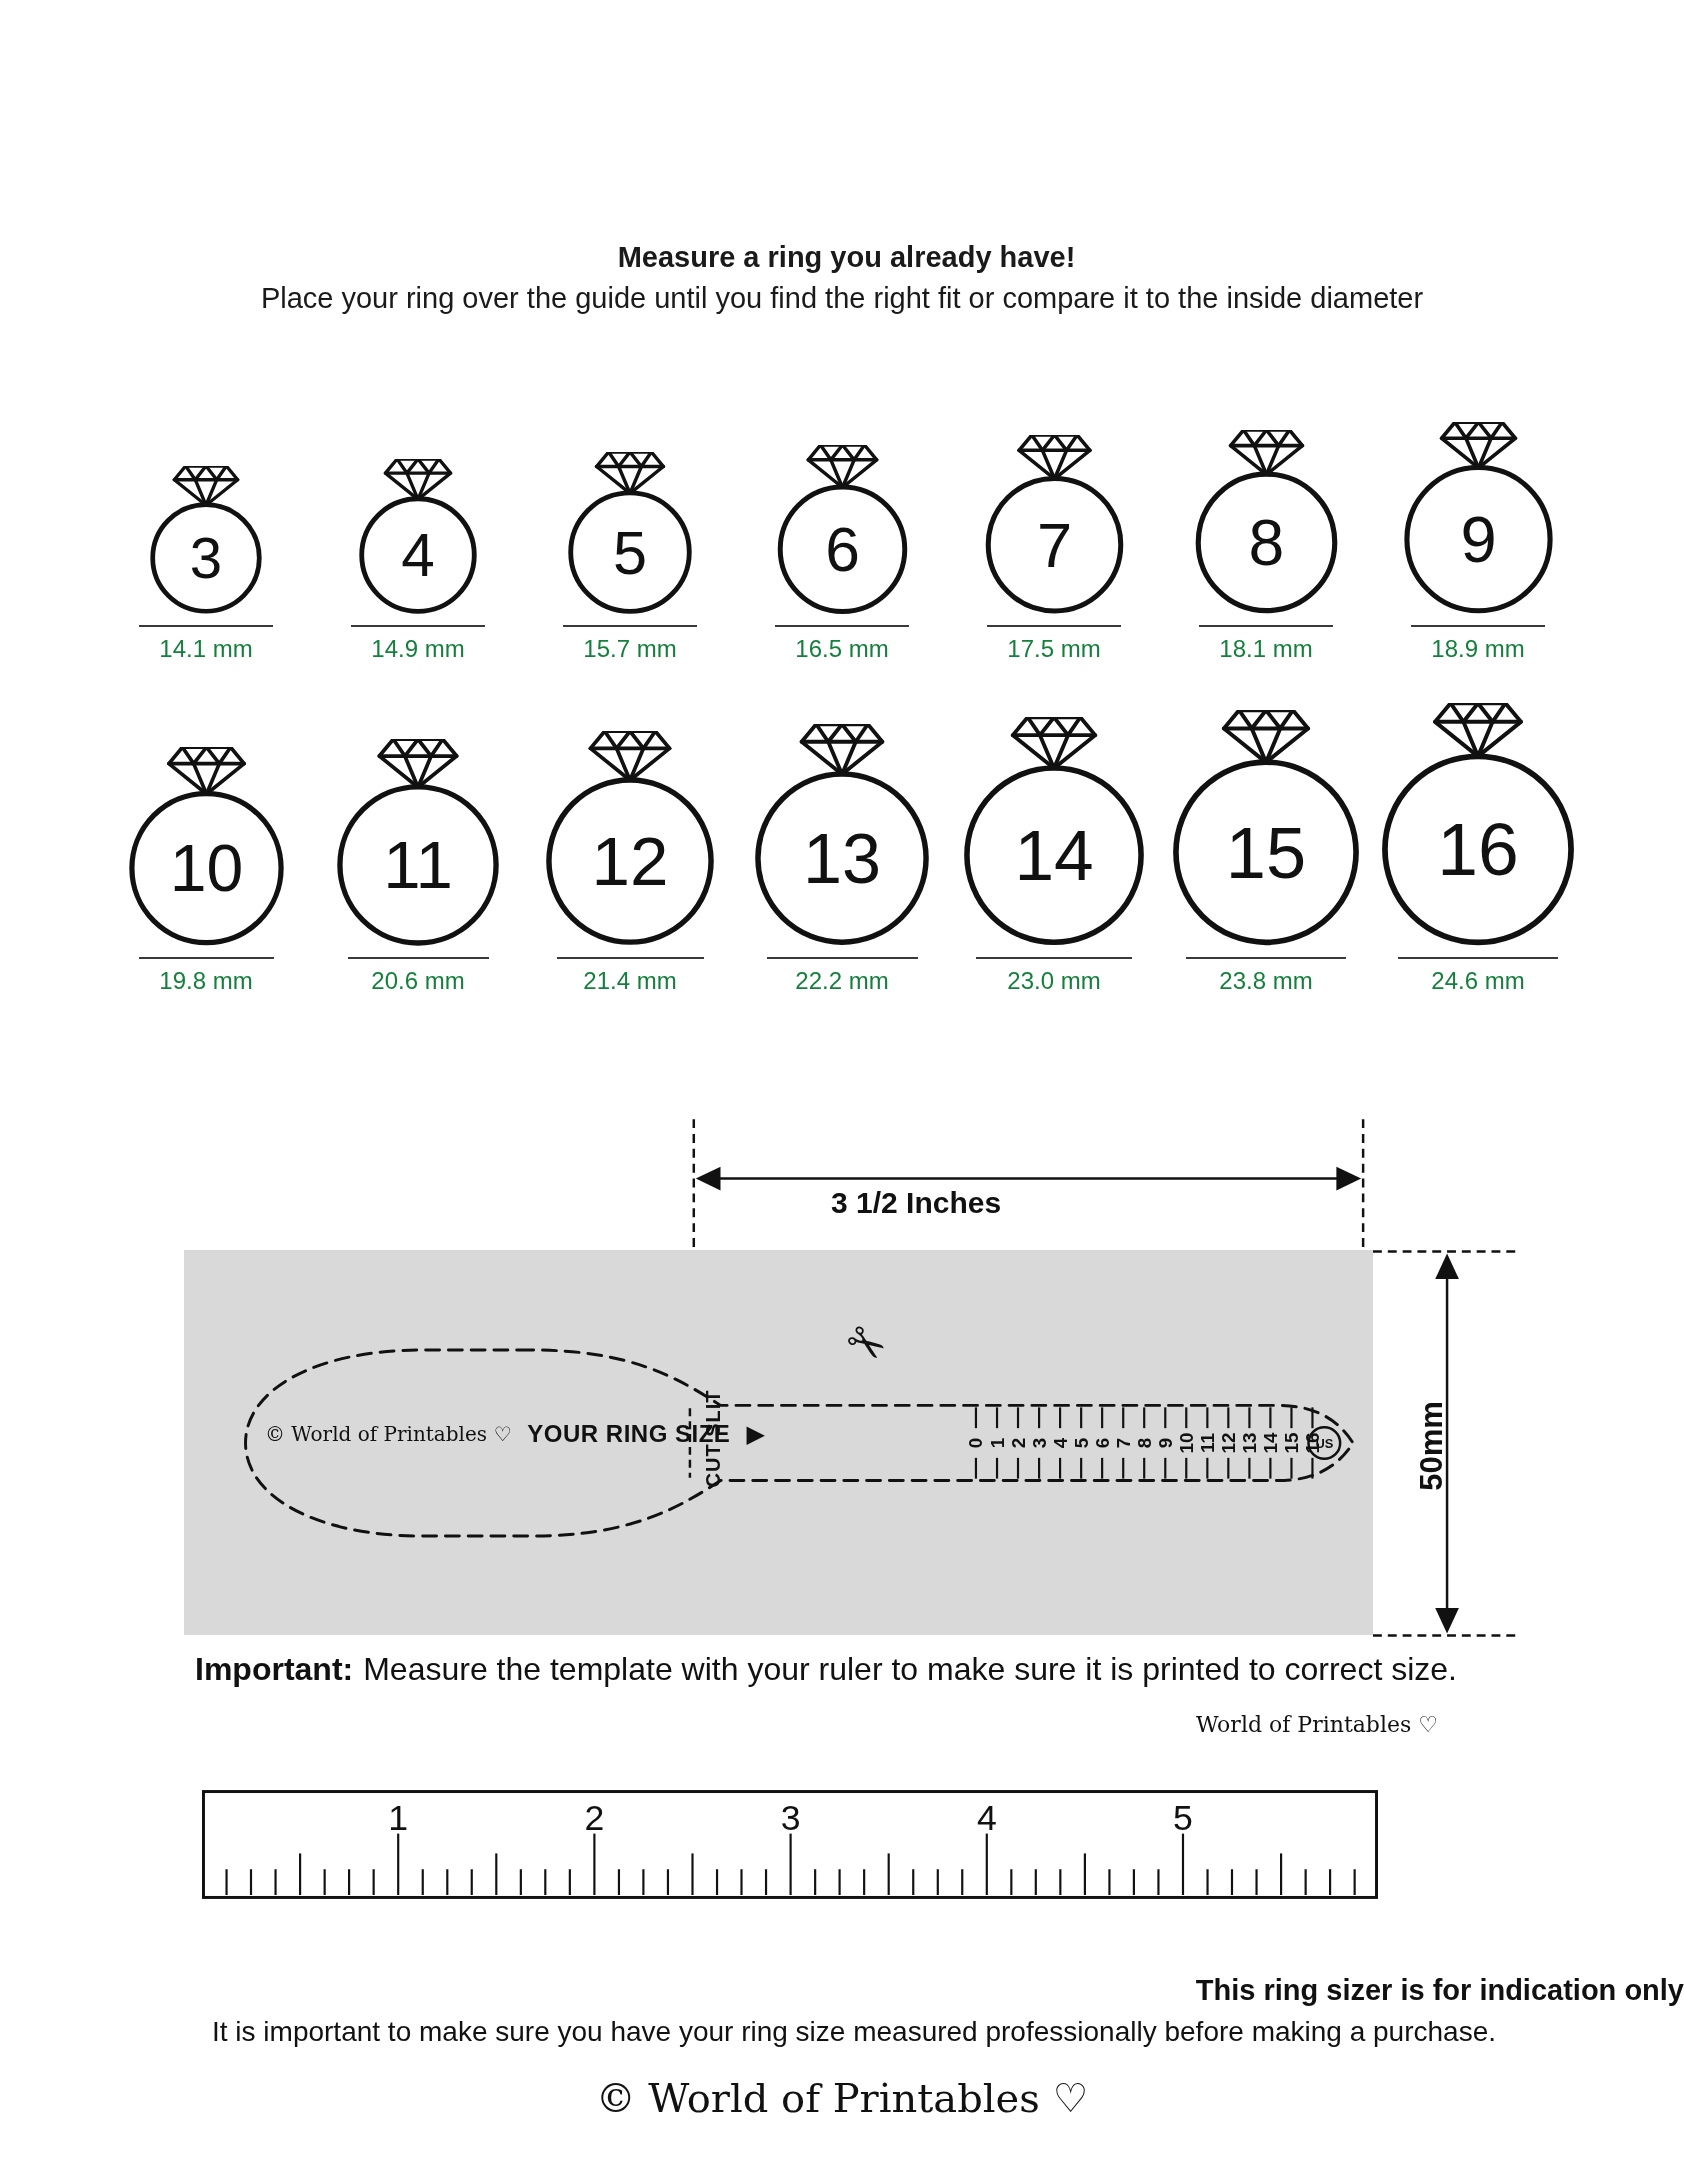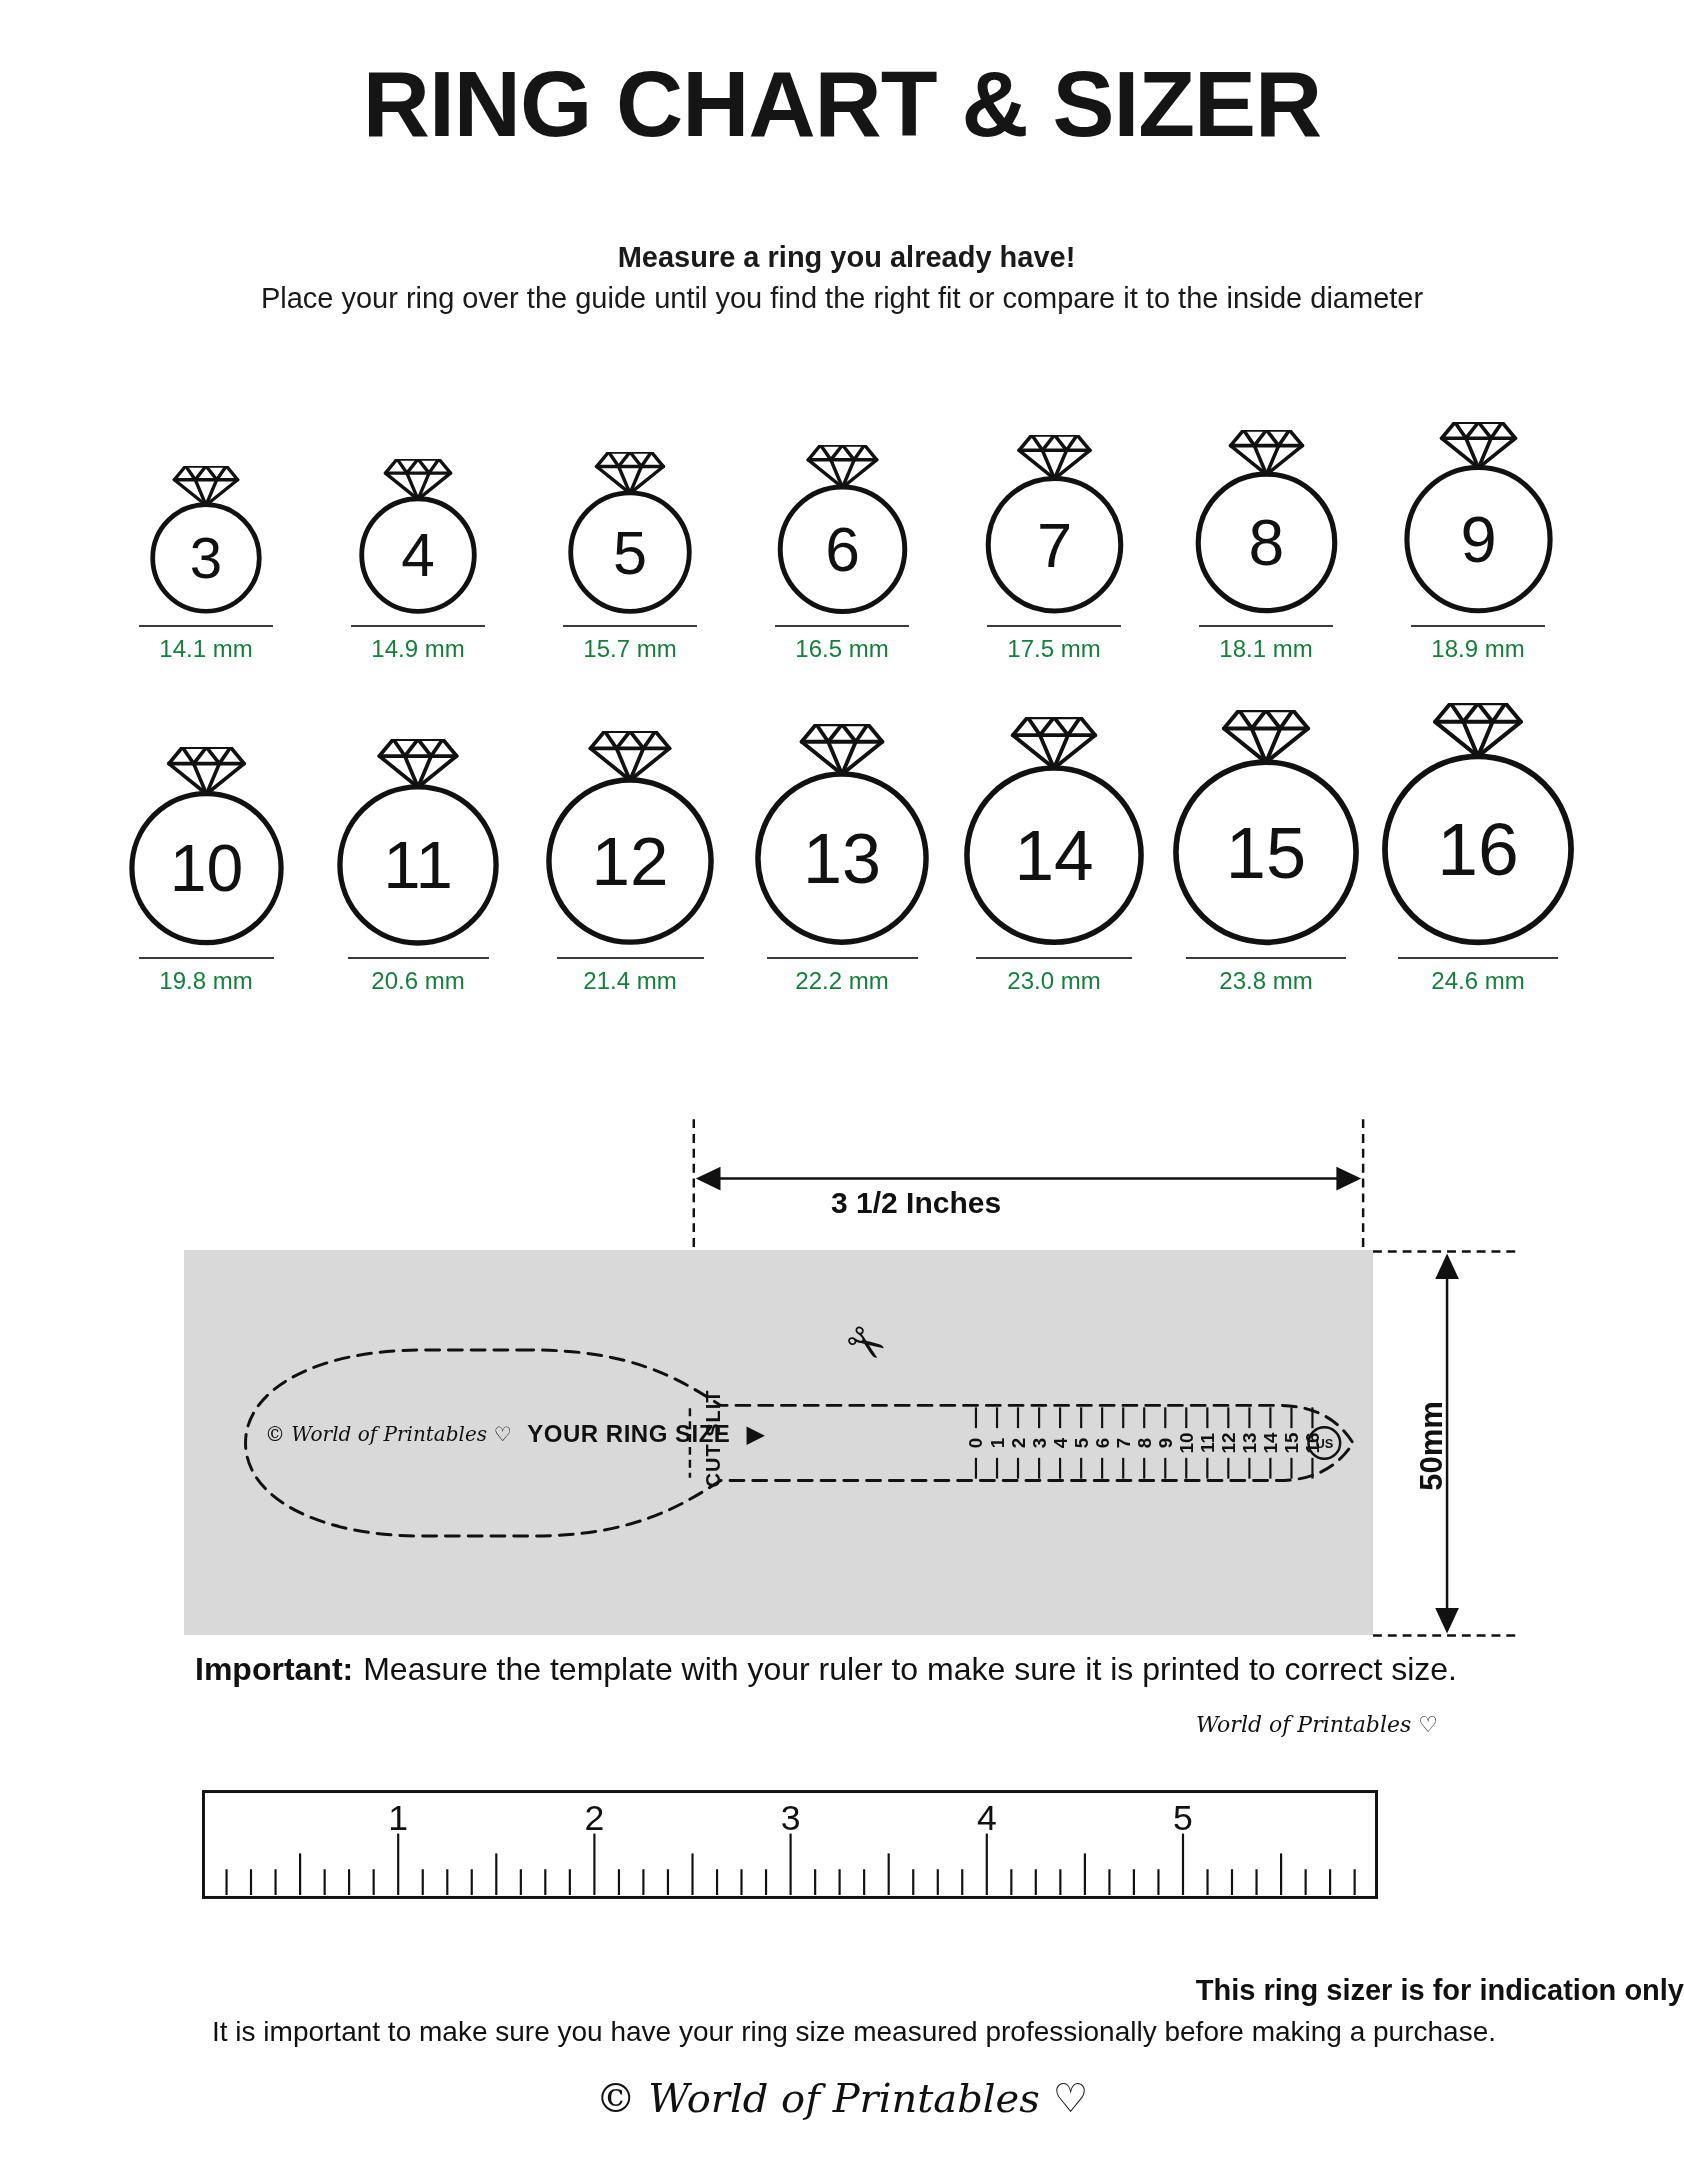--- a/index.html
+++ b/index.html
@@ -19,21 +19,21 @@
   .sub.reg  { top:282px; }
 
   .ring-row { position:absolute; left:50%; transform:translateX(-50%); display:flex; align-items:flex-end; }
   .ring-cell { width:212px; display:flex; flex-direction:column; align-items:center; }
   .ring-line { height:2px; background:#3a3a3a; margin-top:10px; }
   .ring-mm { font-size:24px; margin-top:8px; color:#15803d; }
 
   .dim-label { position:absolute; text-align:left; font-size:30px; font-weight:bold; color:#111; }
   .template-box { position:absolute; left:184px; top:1250px; width:1189px; height:385px; background:#d9d9d9; }
   .sizer-text { position:absolute; left:265px; top:1420px; display:flex; align-items:center; gap:16px; }
-  .script { font-family:"DejaVu Serif", serif; font-style:italic; }
+  .script { font-family:"DejaVu Serif", serif; }
   .script.sm { font-size:20px; }
   .yrs { font-size:24px; font-weight:bold; letter-spacing:0.5px; }
   .tri { font-size:24px; line-height:1; }
   .cut-slit {
     position:absolute; left:644px; top:1427px; width:139px; text-align:center;
     font-size:20px; font-weight:bold; letter-spacing:1px; transform:rotate(-90deg);
   }
   .scissors { position:absolute; left:847px; top:1317px; font-size:46px; transform:rotate(35deg); }
   .h-label {
     position:absolute; left:1353px; top:1428px; width:158px; text-align:center;
@@ -44,21 +44,20 @@
   .ruler-brand { position:absolute; left:1196px; top:1712px; font-size:22px; }
   .footer-bold { position:absolute; top:1974px; left:0; width:100%; text-align:right; font-size:29px; font-weight:bold; }
   .footer-line { position:absolute; top:2016px; left:12px; width:100%; text-align:center; font-size:28px; }
   .footer-brand { position:absolute; top:2075px; left:0; width:100%; text-align:center; font-size:40px; }
 </style>
 </head>
 <body>
 
 <div class="page">
 
-  <h1 class="title">RING CHART &amp; SIZER</h1>
   <div class="sub bold">Measure a ring you already have!</div>
   <div class="sub reg">Place your ring over the guide until you find the right fit or compare it to the inside diameter</div>
 
   <div class="ring-row" id="ring-row-1" style="top:414px;height:249px">
       <div class="ring-cell">
         <svg width="118" height="149" viewBox="0 0 119 151">
        <g fill="none" stroke="#111" stroke-width="3.4" stroke-linejoin="round" stroke-linecap="round">
          <polygon points="38.9,0.0 80.1,0.0 91.6,13.9 59.5,39.8 27.4,13.9"></polygon>
             <line x1="27.4" y1="13.9" x2="91.6" y2="13.9"></line>
             <line x1="38.9" y1="0.0" x2="48.6" y2="13.9"></line>

